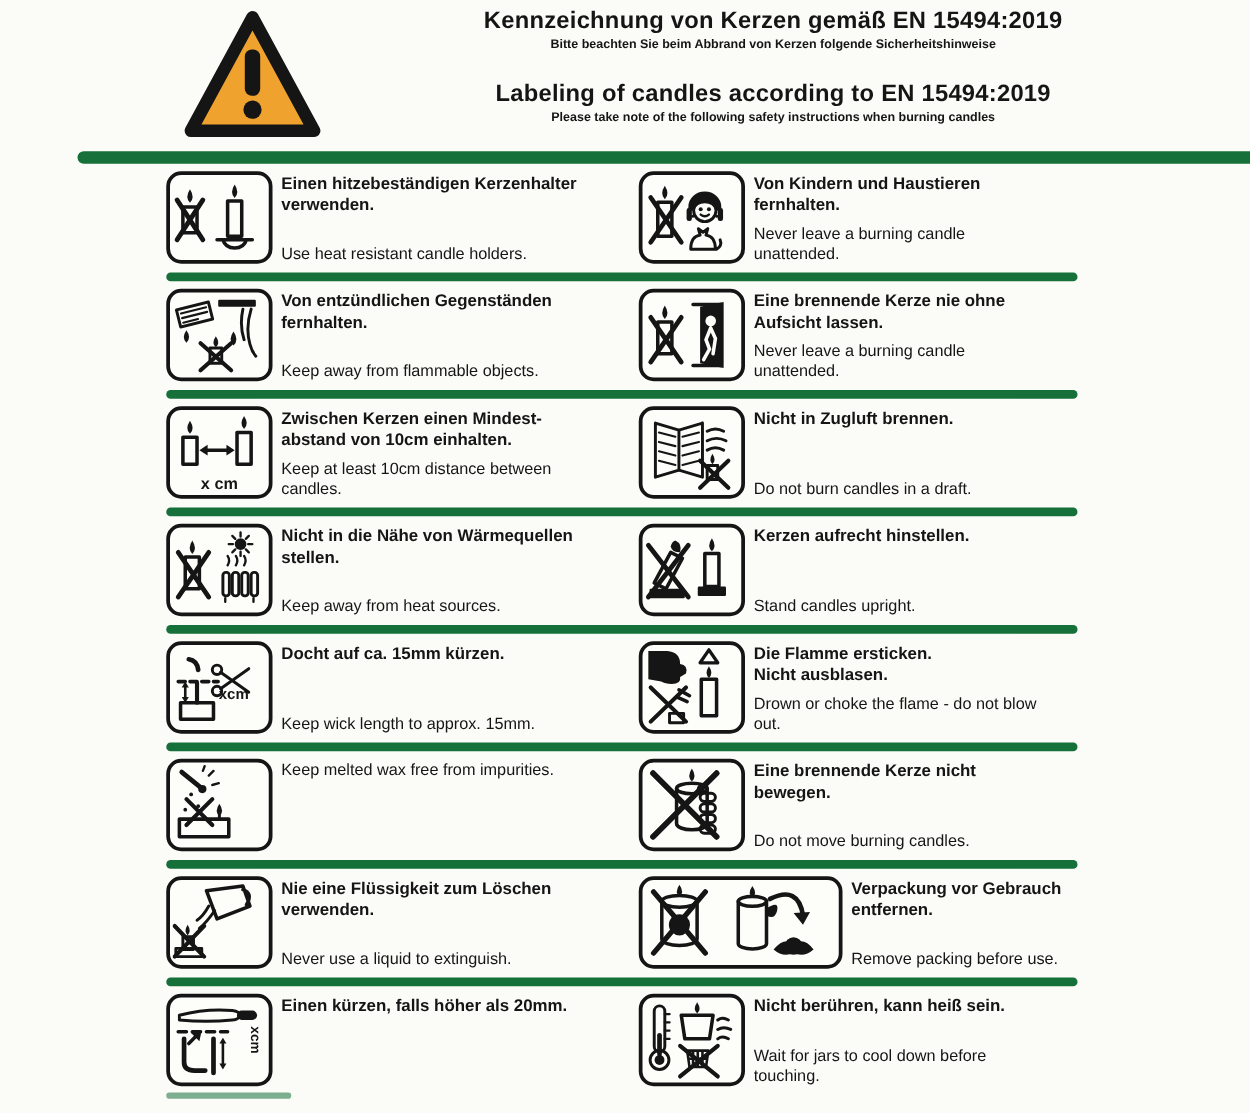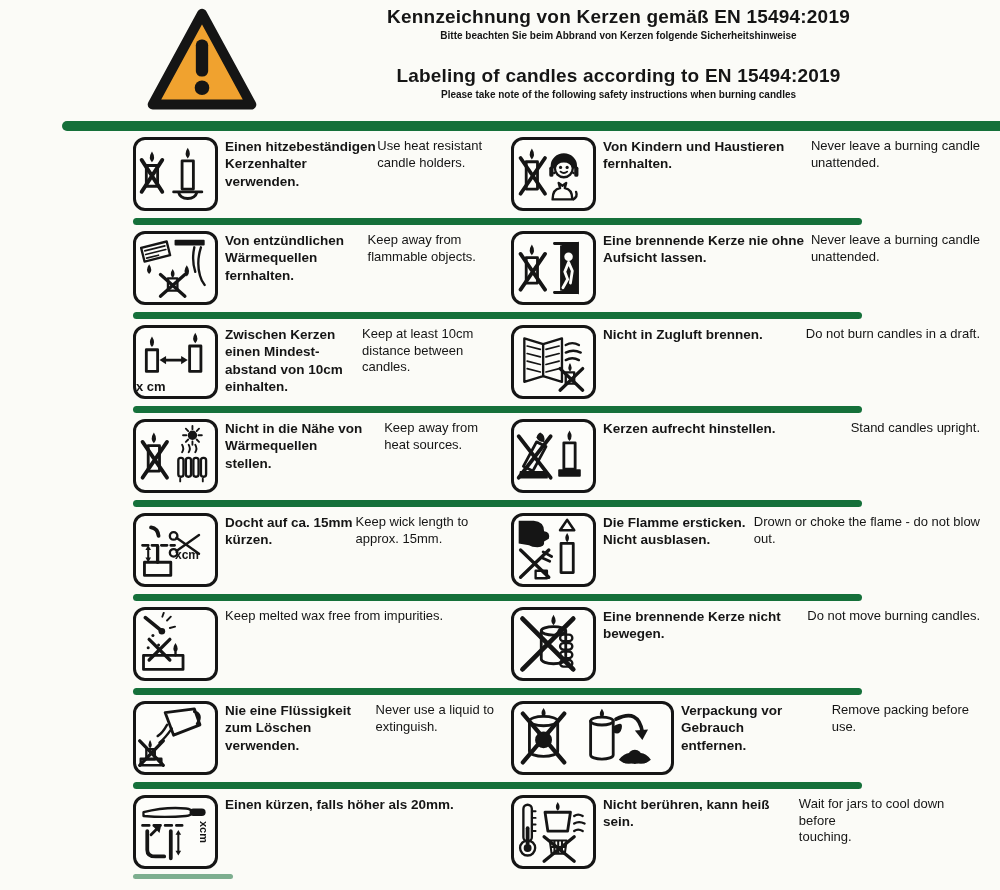--- a/index.html
+++ b/index.html
@@ -22,24 +22,24 @@
   .divider-end{margin-left:133px;width:100px;height:5px;background:#15703a;opacity:.55;border-radius:3px;margin-top:4px;}
   
   .row{display:grid;grid-template-columns:85px 279px 85px auto;column-gap:7px;
        padding-left:133px;padding-right:20px;margin-top:6px;min-height:74px;align-items:stretch;}
   .row.wide-right{grid-template-columns:85px 279px 163px auto;}
   .iconbox{position:relative;width:85px;height:74px;border:3.5px solid #151515;border-radius:12px;
            box-sizing:border-box;background:#fdfdfa;}
   .iconbox.wide{width:163px;}
   .iconbox svg{display:block;width:100%;height:100%;padding:2px;box-sizing:border-box;}
   .icon-label{position:absolute;font-weight:bold;font-size:13px;line-height:1;}
-  .lbl-bottom-center{bottom:3px;left:0;right:0;text-align:left;}
+  .lbl-bottom-center{bottom:3px;left:0;right:0;text-align:center;}
   .lbl-mid-right{left:39px;top:33px;font-size:12px;}
   .lbl-rot{right:1px;top:50%;transform:translateY(-50%) rotate(90deg);font-size:11px;}
-  .textcol{display:flex;flex-direction:row;justify-content:space-between;min-height:74px;padding-top:1px;}
+  .textcol{display:flex;flex-direction:column;justify-content:space-between;min-height:74px;padding-top:1px;}
   .de{font-weight:bold;font-size:13.5px;line-height:1.28;white-space:pre-line;}
   .en{font-size:13px;line-height:1.28;white-space:pre-line;}
   .ink{stroke:#151515;fill:none;stroke-linecap:round;stroke-linejoin:round;}
   .fill{fill:#151515;stroke:none;}
 </style>
 </head>
 <body>
 
 <div class="header">
   <div class="warn">
@@ -110,21 +110,21 @@
       <path class="fill" d="M11 30 q4.5 6.5 0 10.5 q-4.5 -4 0 -10.5z"></path>
       <rect class="fill" x="38" y="4" width="32" height="6" rx="1"></rect>
       <path class="ink" stroke-width="2.5" d="M66 12 q-5 16 -1 30 q1.5 6 5 10 M59 12 q-3 14 1 26"></path>
       <path class="fill" d="M51 31 q5 7 0 12 q-5 -5 0 -12z"></path>
       <rect class="ink" stroke-width="2.5" x="31" y="45" width="10" height="13"></rect>
       <path class="fill" d="M36 35 q4 6 0 9.5 q-4 -3.5 0 -9.5z"></path>
       <path class="ink" stroke-width="3.5" d="M23 41 L49 64 M49 41 L23 64"></path>
     </svg>
   </div>
   <div class="textcol">
-    <div class="de">Von entzündlichen Wärmequellen
+    <div class="de">Von entzündlichen Gegenständen
 fernhalten.</div>
     <div class="en">Keep away from flammable objects.</div>
   </div>
   <div class="iconbox">
     <svg viewBox="0 0 78 68">
       <path class="fill" d="M16 9 q4.5 7 0 11.5 q-4.5 -4.5 0 -11.5z"></path>
       <rect class="ink" stroke-width="3" x="10" y="23" width="12" height="27"></rect>
       <path class="ink" stroke-width="4" d="M4 19 L30 57 M30 19 L4 57"></path>
       <path class="ink" stroke-width="3" d="M40 8 H64 V60 H40"></path>
       <path class="fill" d="M46 10 L66 6 V62 L46 58 z"></path>

